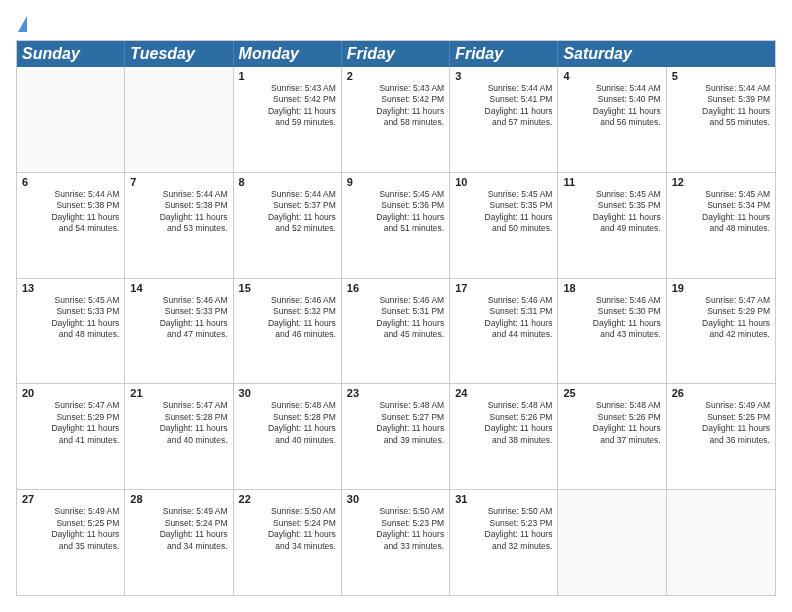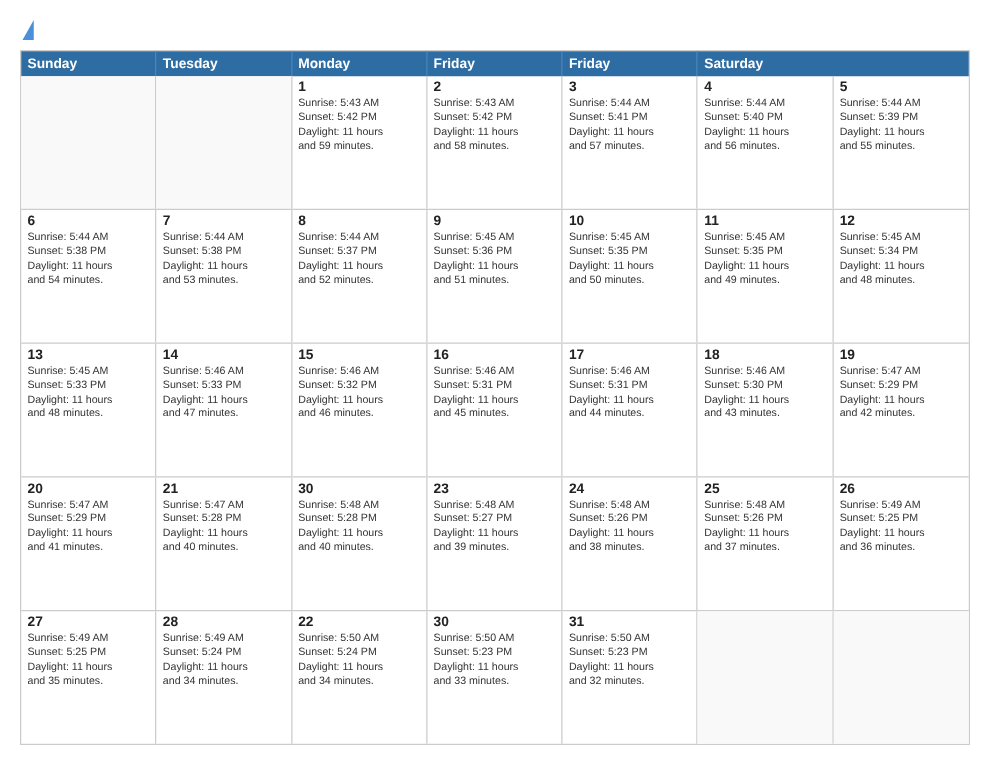--- a/index.html
+++ b/index.html
@@ -54,25 +54,26 @@
       flex-direction: column;
       border: 1px solid #ccc;
     }
     .cal-header {
       display: grid;
       grid-template-columns: repeat(7, 1fr);
       background: #2e6da4;
     }
     .cal-header-cell {
       color: #fff;
-      font-size: 11px;
+      font-size: 16px;
       font-weight: bold;
       padding: 4px 5px;
       text-align: left;
       border-right: 1px solid #4a84b8;
+      font-style: italic;
     }
     .cal-header-cell:last-child { border-right: none; }
     .cal-body {
       flex: 1;
       display: flex;
       flex-direction: column;
     }
     .cal-row {
       display: grid;
       grid-template-columns: repeat(7, 1fr);
@@ -93,20 +94,21 @@
     .day-num {
       font-size: 11px;
       font-weight: bold;
       margin-bottom: 1px;
       color: #222;
     }
     .cell-info {
       font-size: 8.5px;
       line-height: 1.35;
       color: #333;
+      text-align: right;
     }
   </style>
 </head>
 <body>
 
 <div class="page">
   <div class="header">
     <div class="logo">
       <div style="display:flex;align-items:center;">
         <span class="logo-text logo-general"></span>

